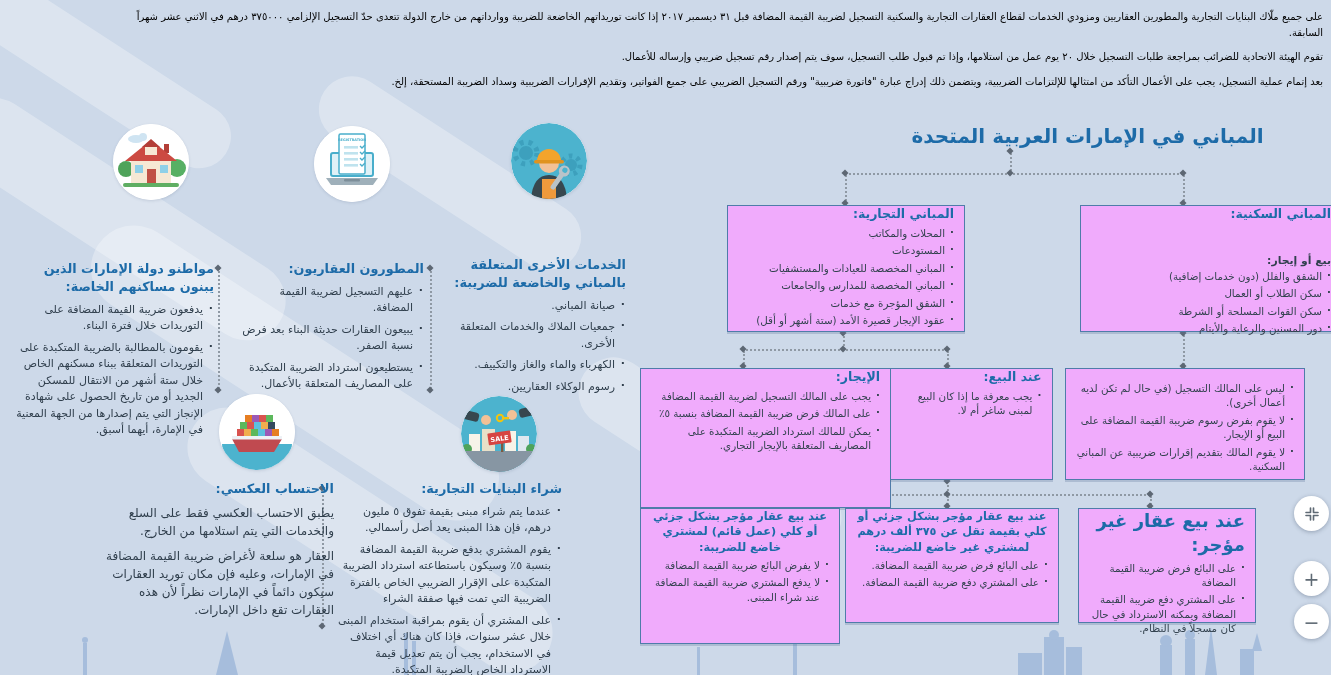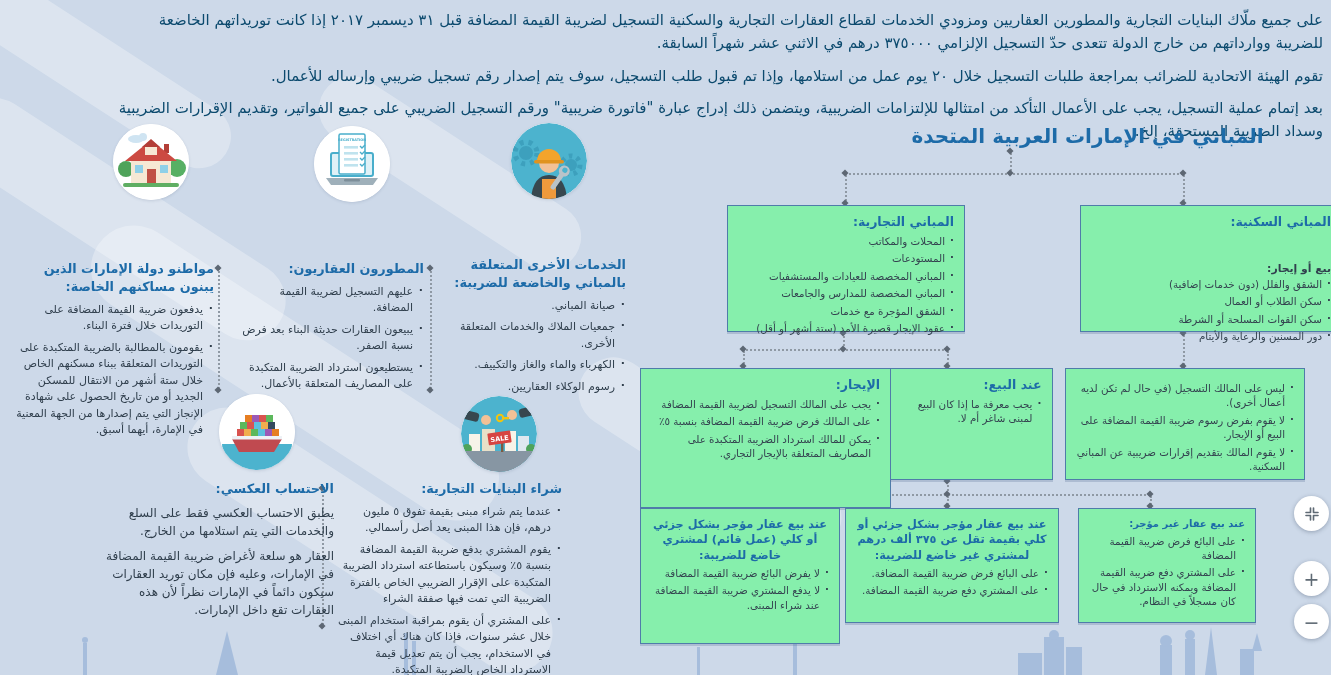--- a/index.html
+++ b/index.html
@@ -4,33 +4,33 @@
 <style>
   html,body{margin:0;padding:0;background:#c4d2e5;}
   *{box-sizing:border-box;}
   .canvas{position:relative;width:1331px;height:675px;background:#cdd9e9;overflow:hidden;
           font-family:"DejaVu Sans",sans-serif;direction:rtl;}
   
   .stripe{position:absolute;background:rgba(255,255,255,.30);border-radius:60px;transform:rotate(33deg);z-index:0;}
   .skyline{position:absolute;left:0;bottom:0;z-index:0;}
   
   .intro{position:absolute;top:9px;right:8px;left:112px;z-index:2;text-align:right;}
-  .intro p{margin:0 0 9px;font-size:15px;line-height:1.55;color:#0c4a6e;}
+  .intro p{margin:0 0 9px;font-size:10px;line-height:1.55;color:#000000;}
   
   .icon-circle{position:absolute;width:76px;height:76px;border-radius:50%;background:#fff;z-index:2;
                box-shadow:0 1px 3px rgba(70,90,120,.18);overflow:hidden;}
   .ltext{position:absolute;z-index:2;text-align:right;}
   .lhead{color:#1d6ba8;font-weight:700;font-size:12.8px;line-height:1.4;margin-bottom:6px;}
   .lbullet{position:relative;padding-right:11px;margin-bottom:5px;font-size:11px;line-height:1.5;color:#2f3e4c;}
   .lbullet::before{content:"·";position:absolute;right:1px;top:-1px;font-weight:700;color:#2f3e4c;}
   .lpara{margin-bottom:7px;font-size:12px;line-height:1.5;color:#2f3e4c;}
   
   .fc-title{position:absolute;left:865px;top:124px;width:445px;text-align:center;z-index:2;
             font-size:20px;font-weight:700;color:#1d6ba8;}
-  .fbox{position:absolute;background:#86efac;border:1.5px solid #4f7ca9;z-index:2;padding:8px 10px;
+  .fbox{position:absolute;background:#f0abfc;border:1.5px solid #4f7ca9;z-index:2;padding:0 10px;
         box-shadow:0 2px 0 rgba(90,115,150,.28);text-align:right;}
   .btitle{color:#1d6ba8;font-weight:700;font-size:12.5px;line-height:1.35;margin-bottom:3px;}
   .btitle.center{text-align:center;}
   .bsub{color:#31404e;font-weight:700;font-size:10.8px;margin-bottom:2px;margin-top:31px;}
   .fbullet{position:relative;padding-right:9px;margin-bottom:3px;font-size:10.3px;line-height:1.4;color:#33424f;}
   .fbullet::before{content:"·";position:absolute;right:0;top:-1px;font-weight:700;color:#33424f;}
   
   .cl{position:absolute;z-index:1;}
   .cl.v{width:0;border-left:2px dotted #8f99a4;}
   .cl.h{height:0;border-top:2px dotted #8f99a4;}
@@ -352,21 +352,21 @@
 
   <div class="fbox" style="left:845px;top:508px;width:214px;height:115px;">
     <div class="btitle center" style="font-size:11.3px;">عند بيع عقار مؤجر بشكل جزئي أو كلي بقيمة تقل عن ٣٧٥ ألف درهم لمشتري غير خاضع للضريبة:</div>
     <div>
         <div class="fbullet">على البائع فرض ضريبة القيمة المضافة.</div>
         <div class="fbullet">على المشتري دفع ضريبة القيمة المضافة.</div>
       </div>
   </div>
 
   <div class="fbox" style="left:1078px;top:508px;width:178px;height:115px;">
-    <div class="btitle" style="font-size:10px;">عند بيع عقار غير مؤجر:</div>
+    <div class="btitle" style="font-size:18px;">عند بيع عقار غير مؤجر:</div>
     <div>
         <div class="fbullet">على البائع فرض ضريبة القيمة المضافة</div>
         <div class="fbullet">على المشتري دفع ضريبة القيمة المضافة ويمكنه الاسترداد في حال كان مسجلاً في النظام.</div>
       </div>
   </div>
 
   <button class="ctrl" style="left:1294px;top:496px;">
     <svg width="18" height="18" viewBox="0 0 24 24">
       <g fill="none" stroke="#5f6a74" stroke-width="2.2" stroke-linecap="round" stroke-linejoin="round">
         <path d="M10 4v6H4"></path>

